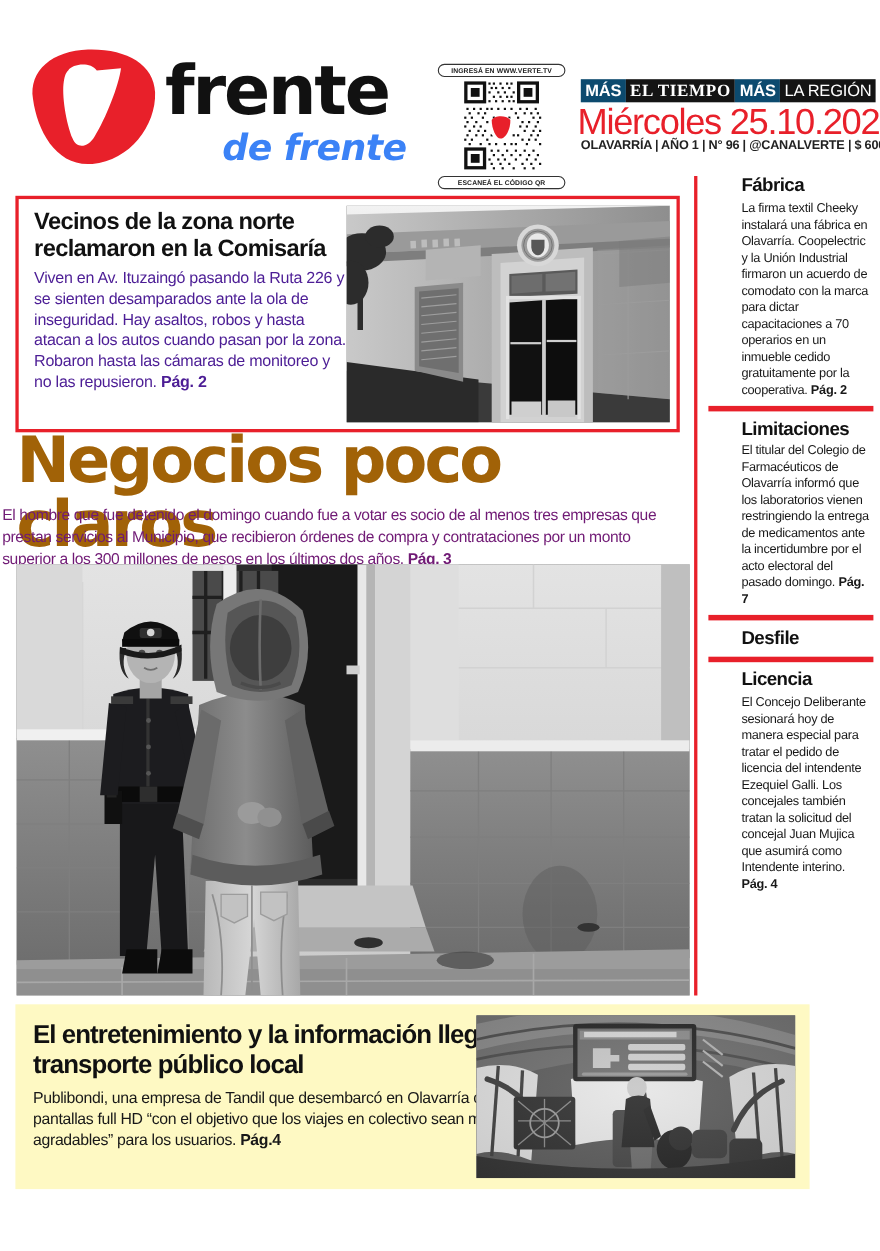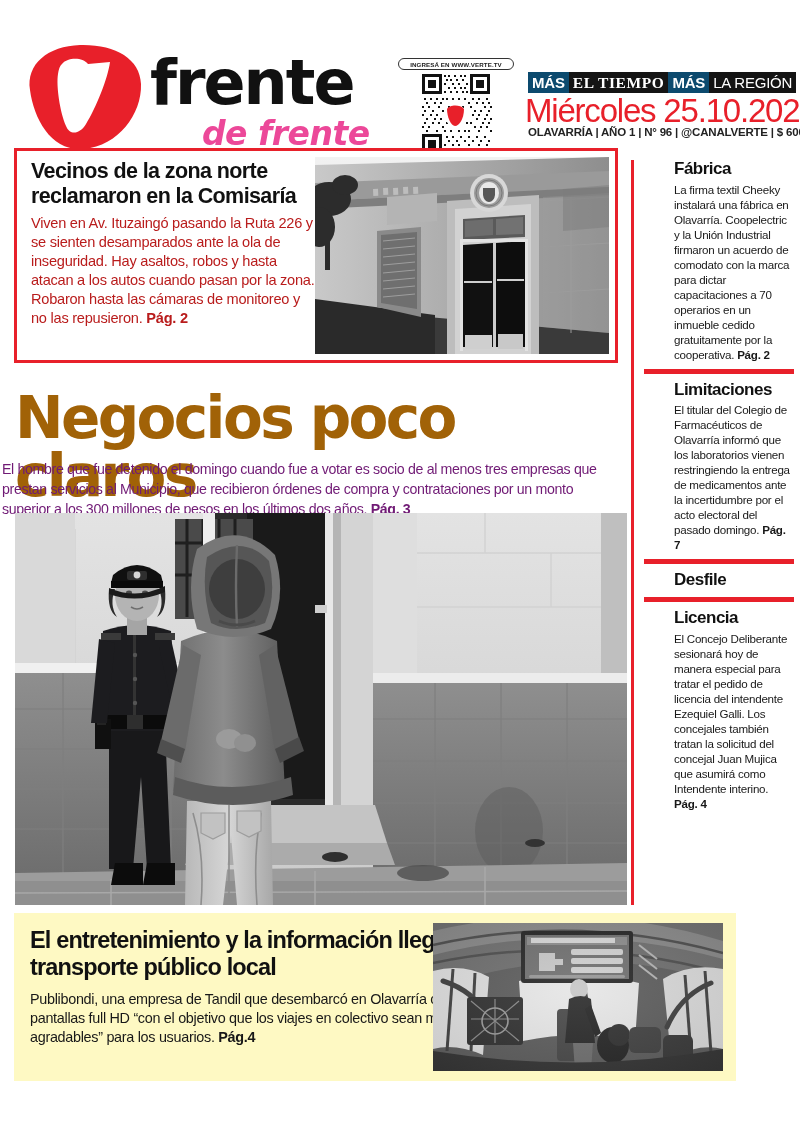--- a/index.html
+++ b/index.html
@@ -48,21 +48,21 @@
     line-height: 1;
     color: #111;
     font-family: "DejaVu Sans", sans-serif;
   }
   .logo-sub {
     position: absolute;
     left: 180px; top: 72px;
     font-size: 33px;
     font-style: italic;
     font-weight: 600;
-    color: #ec4899;
+    color: #3b82f6;
     letter-spacing: -0.5px;
     font-family: "DejaVu Sans", sans-serif;
   }
 
   
   .qr-block {
     position: absolute;
     left: 398px; top: 58px;
     width: 116px;
     text-align: center;
@@ -129,21 +129,21 @@
   .vrule {
     position: absolute;
     left: 631px; top: 160px;
     width: 3px; height: 745px;
     background: #e8202a;
   }
 
   
   .box-top {
     position: absolute;
-    left: 14px; top: 148px;
+    left: 14px; top: 178px;
     width: 604px; height: 215px;
     border: 3px solid #e8202a;
     box-sizing: border-box;
     background: #fff;
   }
   .box-top-inner {
     position: absolute;
     left: 14px; top: 8px;
     width: 288px;
   }
@@ -152,21 +152,21 @@
     font-weight: 900;
     line-height: 1.14;
     letter-spacing: -0.6px;
     color: #111;
     margin: 0 0 6px 0;
   }
   .p-top {
     font-size: 14.6px;
     line-height: 1.30;
     letter-spacing: -0.25px;
-    color: #b91c1c;
+    color: #4c1d95;
     margin: 0;
   }
   .pag { font-weight: 900; }
   .box-top-photo {
     position: absolute;
     right: 6px; top: 6px;
     width: 294px; height: 197px;
     overflow: hidden;
     background: #9a9a9a;
   }

